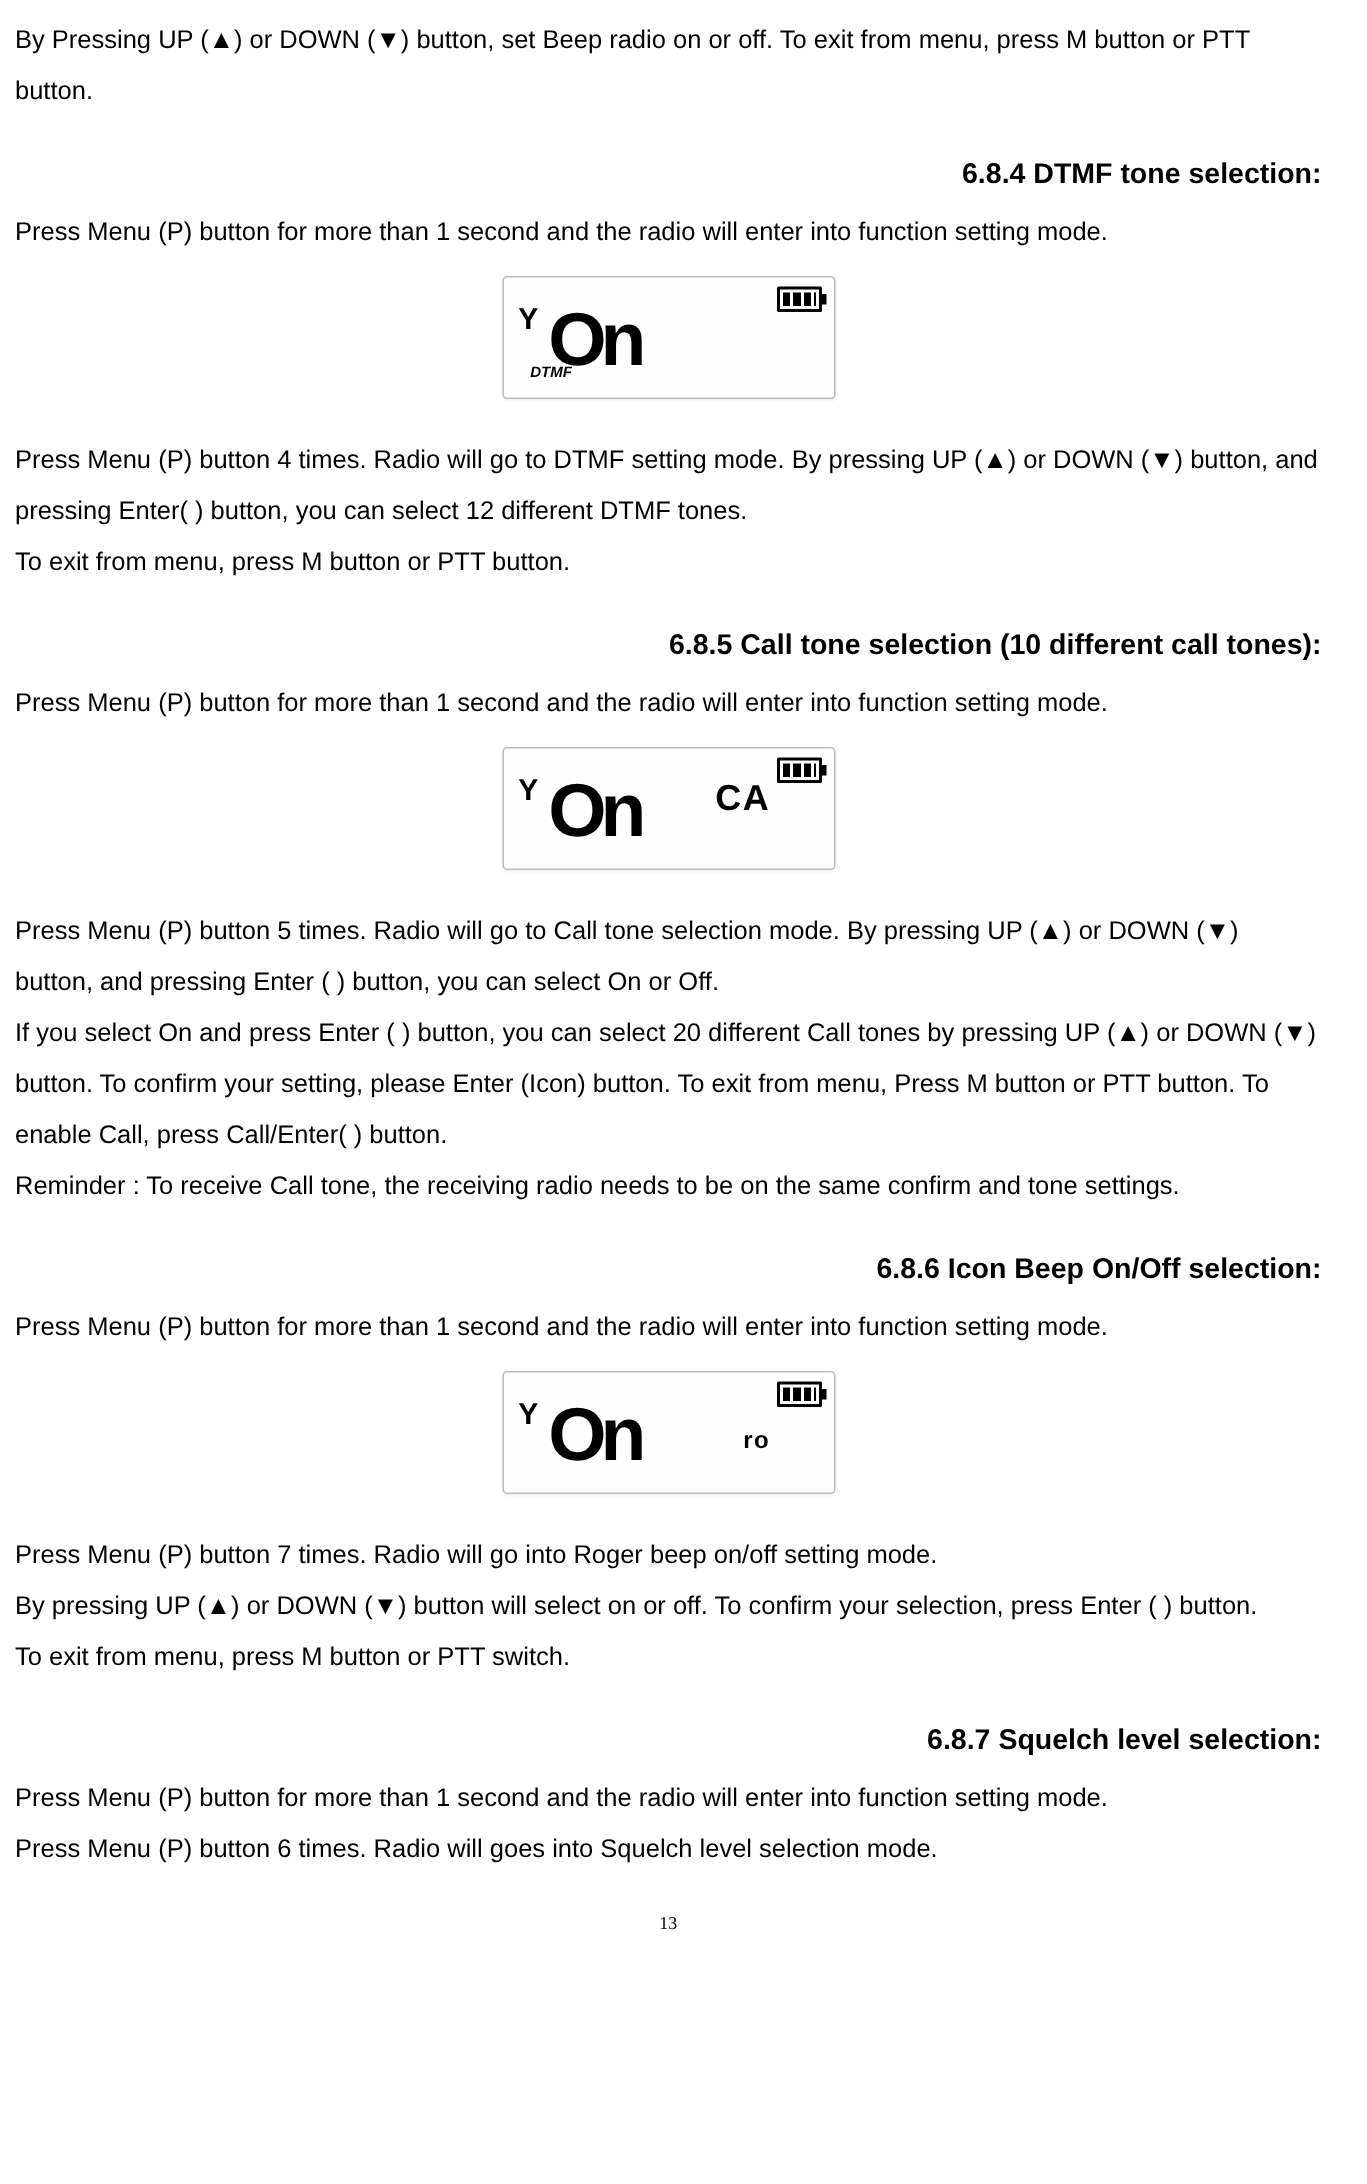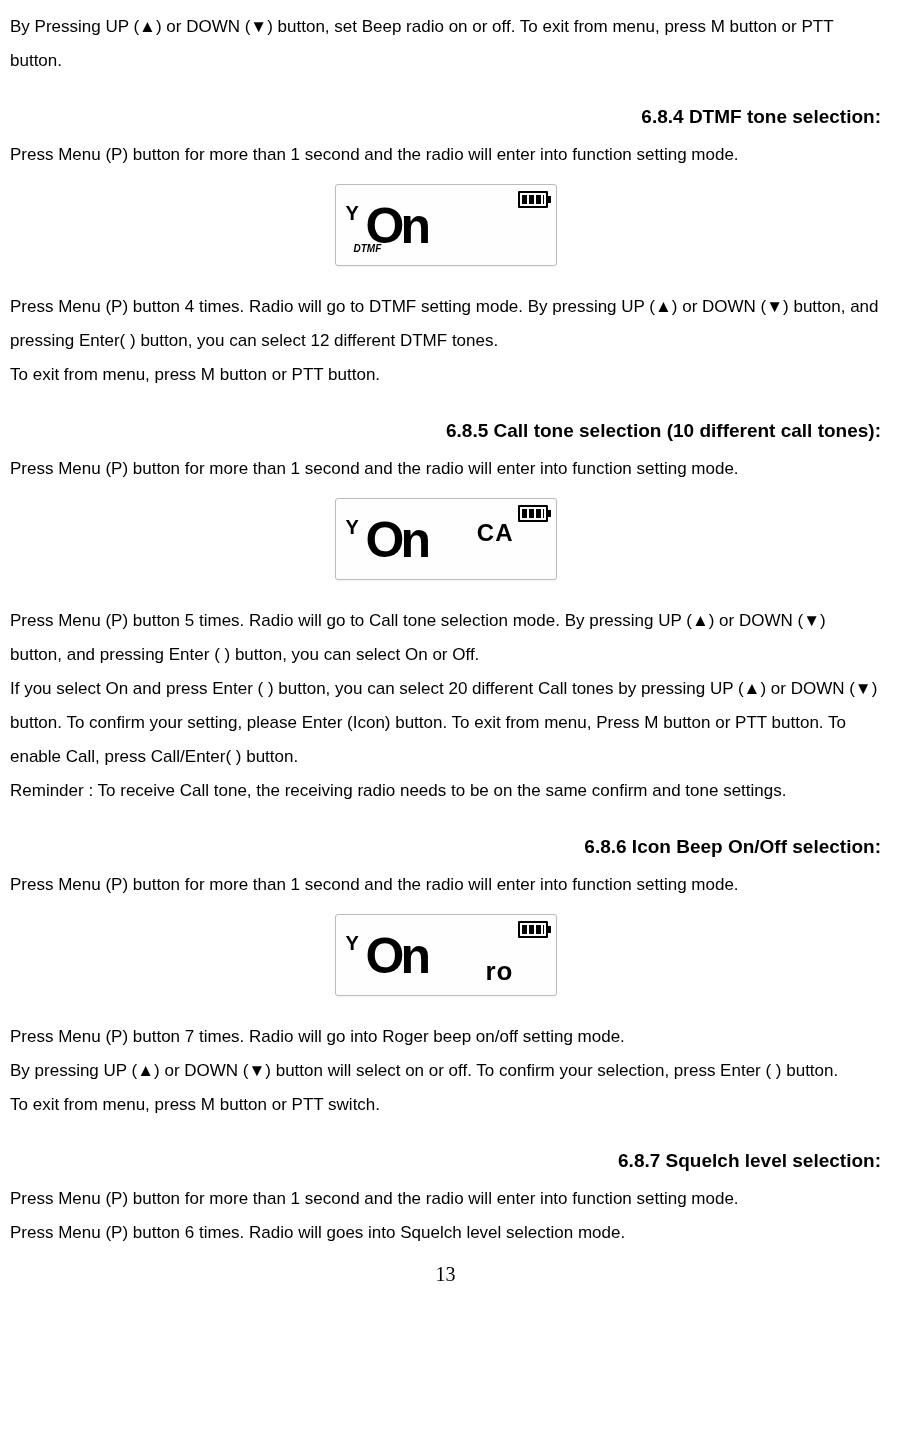--- a/index.html
+++ b/index.html
@@ -96,30 +96,30 @@
       top: 10px;
       font-size: 24px;
       font-weight: 900;
       font-family: "Arial Black", Arial, sans-serif;
       letter-spacing: 1px;
     }
     .sub-label-right-low {
       position: absolute;
       right: 42px;
       top: 30px;
-      font-size: 26px;
+      font-size: 16px;
       font-weight: 900;
       font-family: "Arial Black", Arial, sans-serif;
       letter-spacing: 1px;
     }
     .page-number {
       text-align: center;
       font-family: "Times New Roman", serif;
-      font-size: 20px;
-      margin-top: 4px;
+      font-size: 12px;
+      margin-top: 20px;
     }
   </style>
 </head>
 <body>
 
 <p class="para">By Pressing UP (▲) or DOWN (▼) button, set Beep radio on or off. To exit from menu, press M button or PTT button.</p>
 
 <div class="heading">6.8.4 DTMF tone selection:</div>
 <p class="para">Press Menu (P) button for more than 1 second and the radio will enter into function setting mode.</p>
 <div class="lcd-figure">

